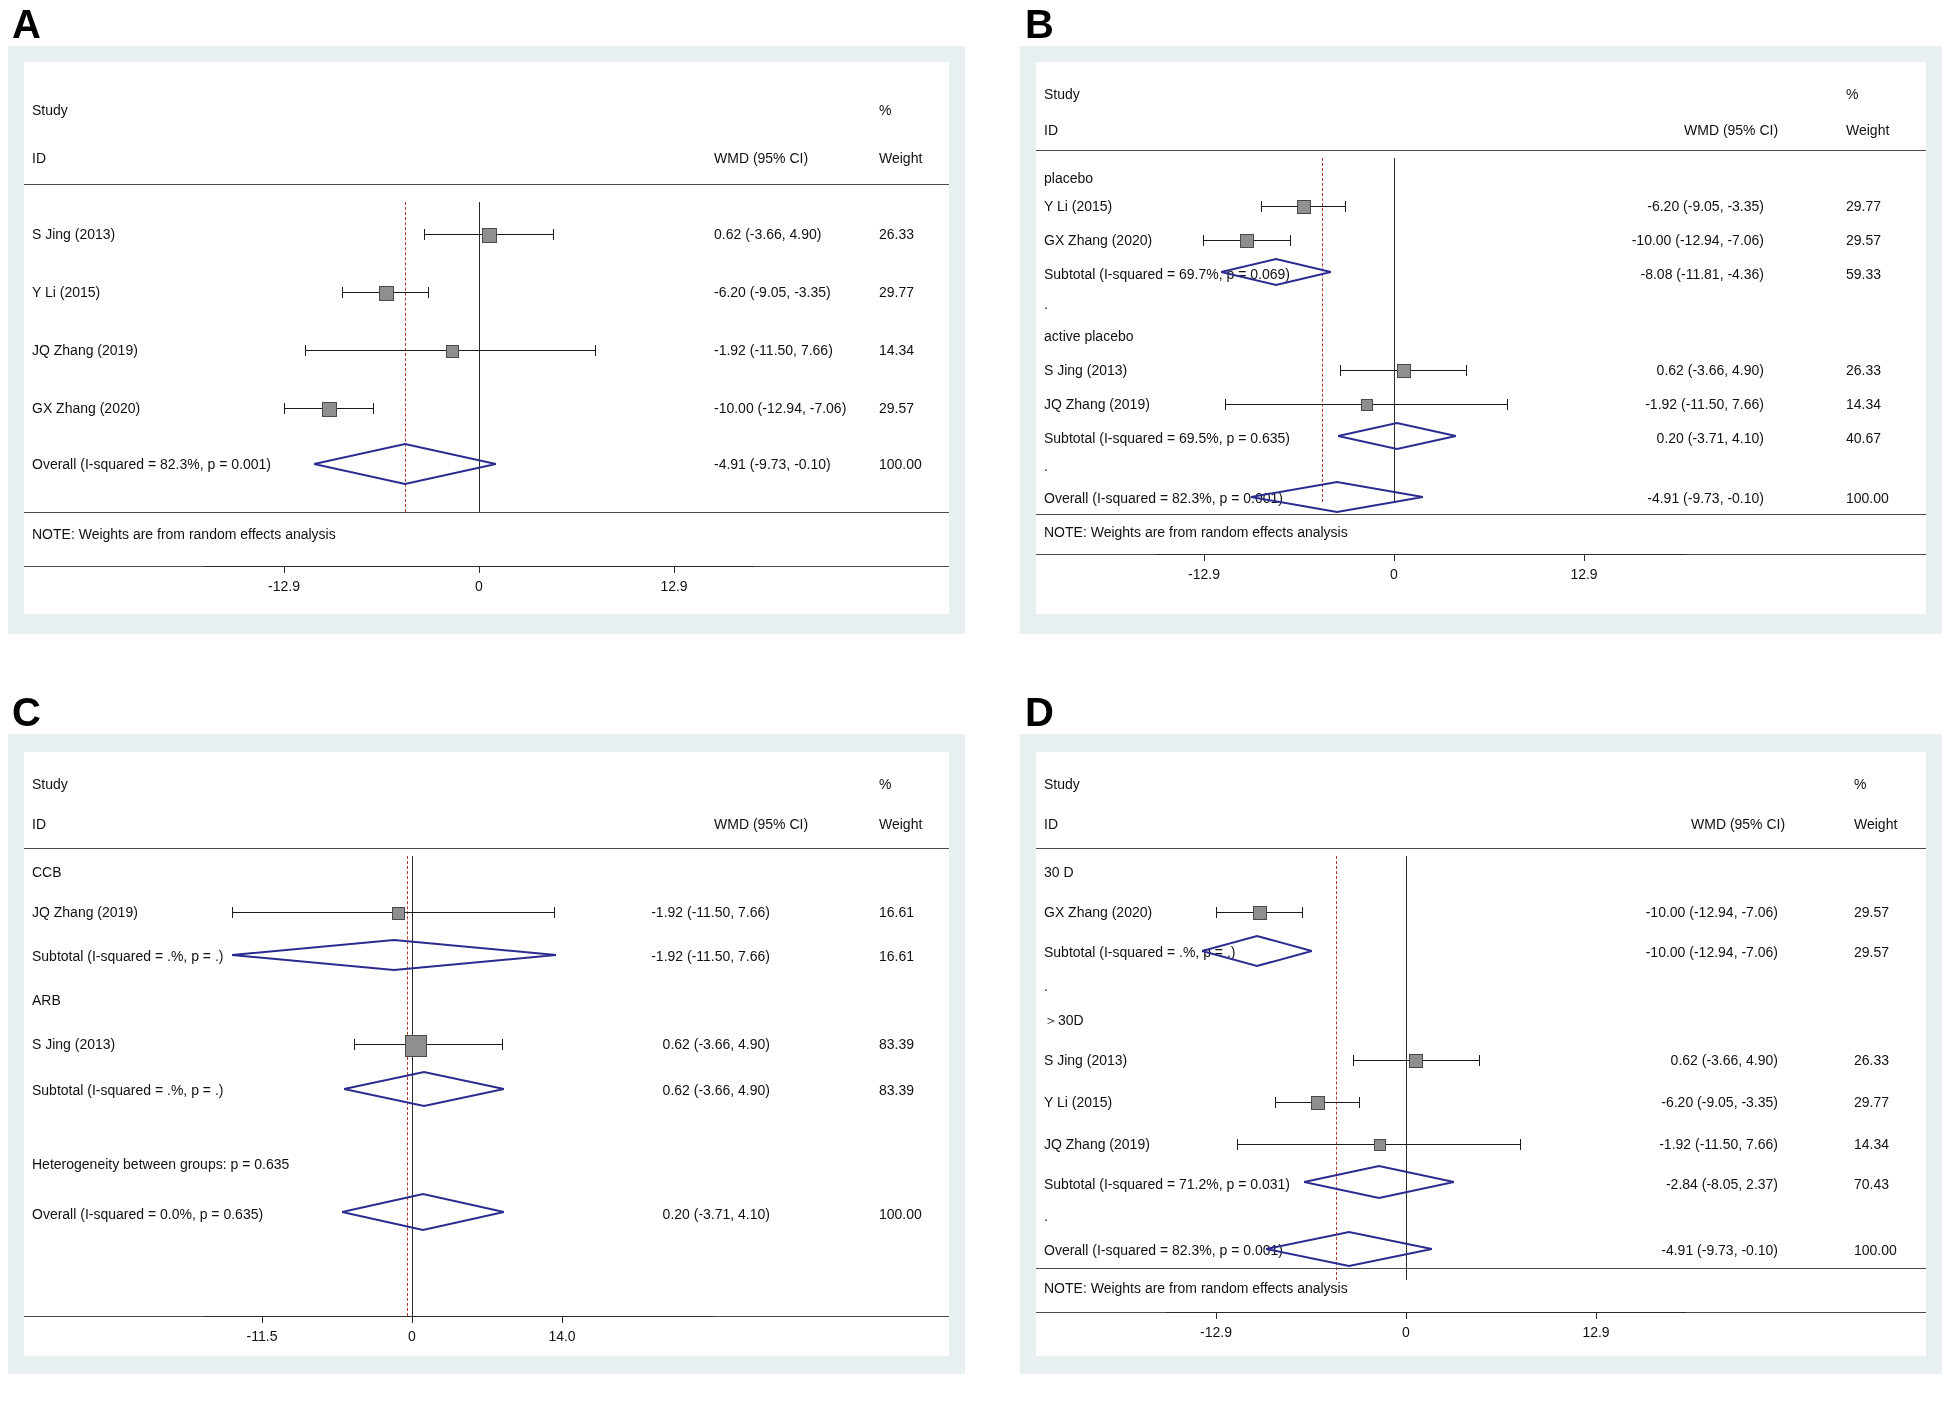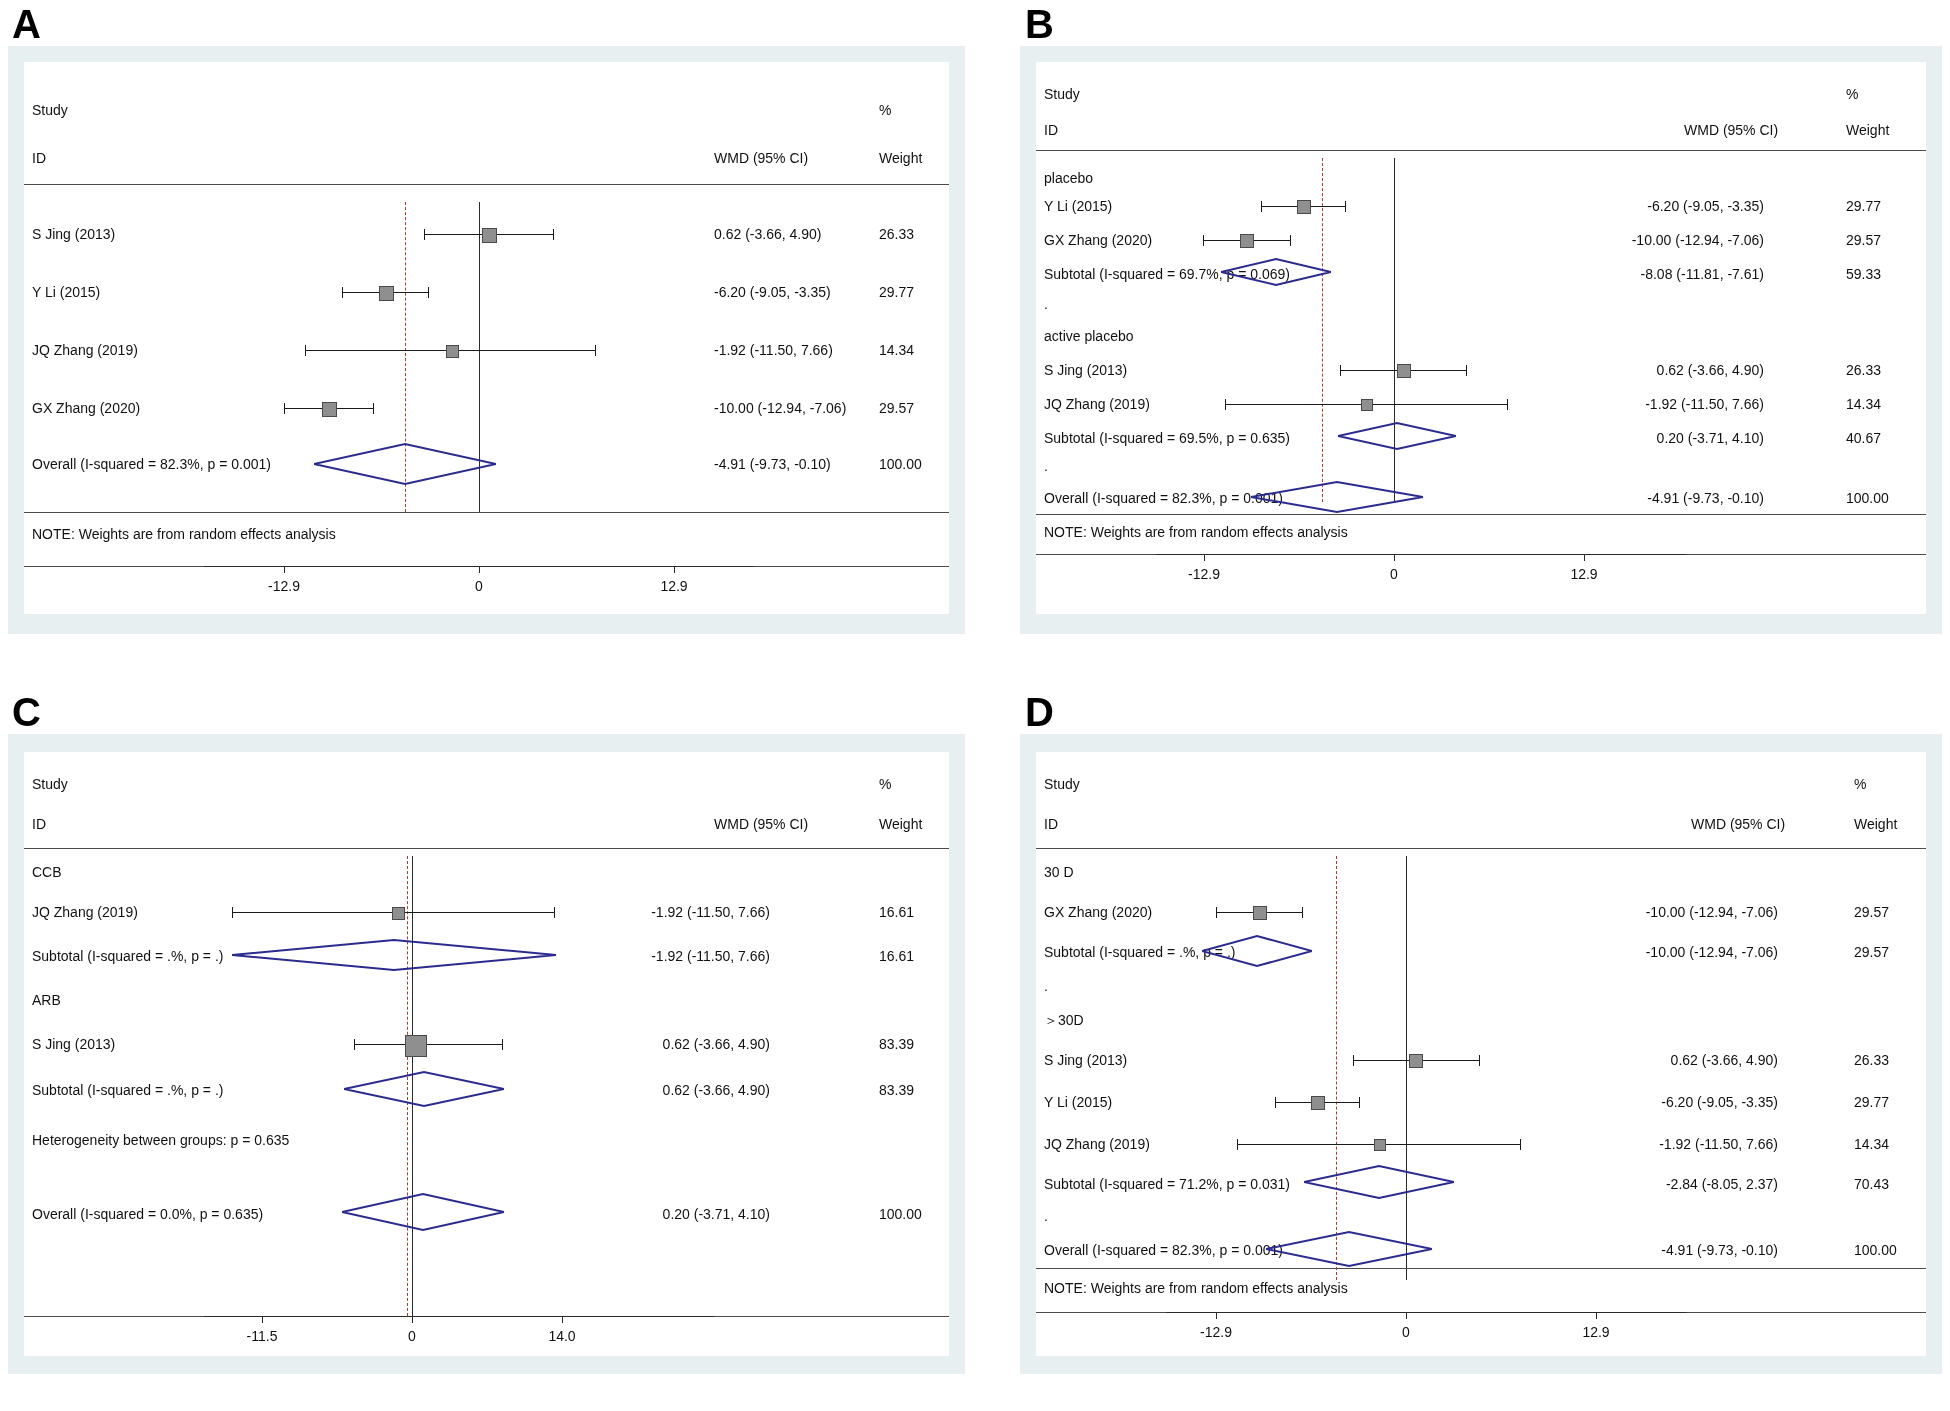--- a/index.html
+++ b/index.html
@@ -149,21 +149,21 @@
     <div class="marker" style="left:204px;top:172px;width:12px;height:12px;"></div>
     <div class="txt r" style="left:568px;top:170px;width:160px;">-10.00 (-12.94, -7.06)</div>
     <div class="txt" style="left:810px;top:170px;">29.57</div>
 
     <div class="txt" style="left:8px;top:204px;">Subtotal  (I-squared = 69.7%, p = 0.069)</div>
     <div class="diamond" style="left:185px;top:195px;">
       <svg width="110" height="30" viewBox="0 0 110 30">
           <polygon points="0,15 55,2 110,15 55,28" fill="none" stroke="#2b2b8f" stroke-width="2"></polygon>
         </svg>
     </div>
-    <div class="txt r" style="left:568px;top:204px;width:160px;">-8.08 (-11.81, -7.61)</div>
+    <div class="txt r" style="left:568px;top:204px;width:160px;">-8.08 (-11.81, -4.36)</div>
     <div class="txt" style="left:810px;top:204px;">59.33</div>
 
     <div class="txt" style="left:8px;top:234px;">.</div>
     <div class="txt" style="left:8px;top:266px;">active placebo</div>
 
     <div class="txt" style="left:8px;top:300px;">S Jing (2013)</div>
     <div class="ciline" style="left:304px;top:308px;width:126px;"></div>
     <div class="cicap" style="left:304px;top:303px;height:11px;"></div>
     <div class="cicap" style="left:430px;top:303px;height:11px;"></div>
     <div class="marker" style="left:361px;top:302px;width:12px;height:12px;"></div>
@@ -256,21 +256,21 @@
 
     <div class="txt" style="left:8px;top:330px;">Subtotal  (I-squared = .%, p = .)</div>
     <div class="diamond" style="left:320px;top:318px;">
       <svg width="160" height="38" viewBox="0 0 160 38">
           <polygon points="0,19 80,2 160,19 80,36" fill="none" stroke="#2b2b8f" stroke-width="2"></polygon>
         </svg>
     </div>
     <div class="txt r" style="left:590px;top:330px;width:156px;">0.62 (-3.66, 4.90)</div>
     <div class="txt" style="left:855px;top:330px;">83.39</div>
 
-    <div class="txt" style="left:8px;top:380px;">Heterogeneity between groups: p = 0.635</div>
+    <div class="txt" style="left:8px;top:404px;">Heterogeneity between groups: p = 0.635</div>
 
     <div class="txt" style="left:8px;top:454px;">Overall  (I-squared = 0.0%, p = 0.635)</div>
     <div class="diamond" style="left:318px;top:440px;">
       <svg width="162" height="40" viewBox="0 0 162 40">
           <polygon points="0,20 81,2 162,20 81,38" fill="none" stroke="#2b2b8f" stroke-width="2"></polygon>
         </svg>
     </div>
     <div class="txt r" style="left:590px;top:454px;width:156px;">0.20 (-3.71, 4.10)</div>
     <div class="txt" style="left:855px;top:454px;">100.00</div>
 

